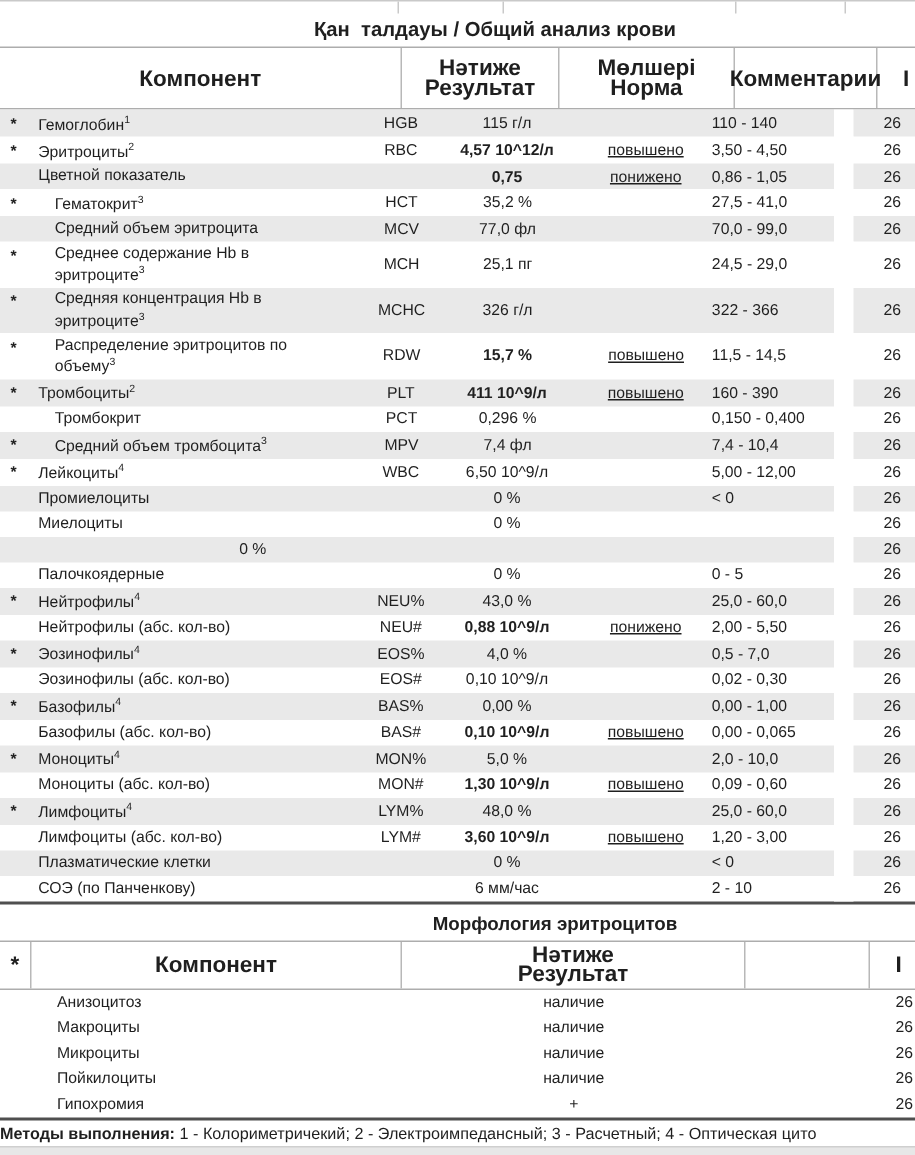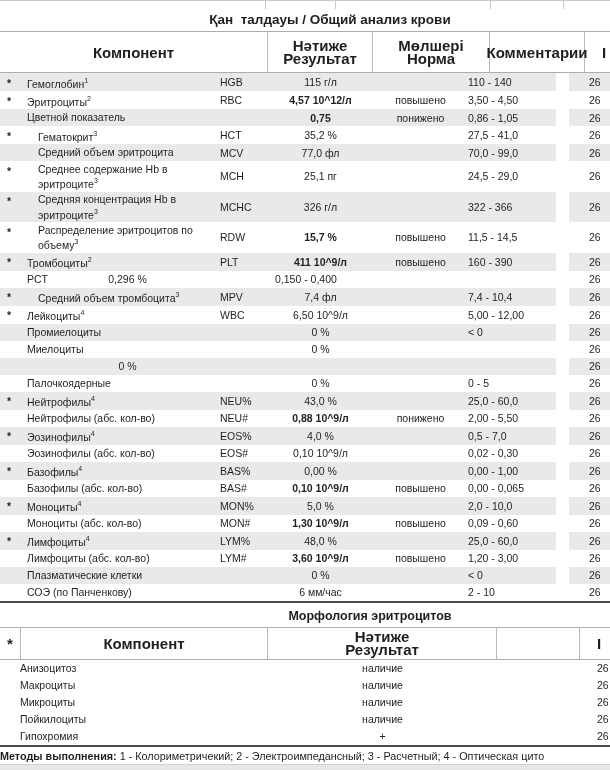--- a/index.html
+++ b/index.html
@@ -23,29 +23,29 @@
   
   .row{display:flex;align-items:stretch;min-height:17px;}
   .row .main{width:556px;display:flex;align-items:center;padding:1.5px 0;box-sizing:border-box;}
   .row .gut{width:13px;background:#fff;}
   .row .edge{width:41px;display:flex;align-items:center;padding-left:20px;box-sizing:border-box;white-space:nowrap;overflow:hidden;}
   .row.stripe .main,.row.stripe .edge{background:#e9e9e9;}
   .star{width:27px;padding-left:7px;box-sizing:border-box;font-weight:bold;align-self:flex-start;padding-top:2px;}
   .name{width:193px;line-height:12.5px;box-sizing:border-box;}
   .name.indent{padding-left:11px;}
   .name sup{font-size:7px;}
-  .code{width:48px;}
+  .code{width:48px;text-align:center;margin-left:41px;}
   .result{width:105px;text-align:center;}
-  .comment{width:95px;text-align:center;}
+  .comment{width:95px;text-align:center;text-decoration:underline;}
   .norm{width:88px;text-align:left;padding-right:2px;box-sizing:border-box;}
   .b{font-weight:bold;}
   .divider{height:2px;background:#4f4f4f;}
   
   .mrow{display:flex;align-items:center;min-height:17px;}
-  .mname{width:268px;padding-left:20px;box-sizing:border-box;}
+  .mname{width:268px;padding-left:38px;box-sizing:border-box;}
   .mres{width:229px;text-align:center;}
   .mspacer{width:83px;}
   .medge{width:30px;padding-left:17px;box-sizing:border-box;white-space:nowrap;overflow:hidden;}
   
   .foot{padding-top:3px;font-size:10.8px;line-height:13.5px;white-space:nowrap;overflow:hidden;}
   .flabel{font-weight:bold;}
   .bstrip{position:absolute;left:0;right:0;bottom:0;height:5px;background:#e7e7e7;border-top:1px solid #cfcfcf;}
 </style>
 </head>
 <body>
@@ -184,20 +184,21 @@
         <span class="result b">411 10^9/л</span>
         <span class="comment">повышено</span>
         <span class="norm">160 - 390</span>
       </div>
       <span class="gut"></span>
       <span class="edge">26</span>
     </div>
     <div class="row">
       <div class="main">
         <span class="star"></span>
+        <span class="name indent">Тромбокрит</span>
         <span class="code">PCT</span>
         <span class="result">0,296 %</span>
         <span class="comment"></span>
         <span class="norm">0,150 - 0,400</span>
       </div>
       <span class="gut"></span>
       <span class="edge">26</span>
     </div>
     <div class="row stripe">
       <div class="main">

